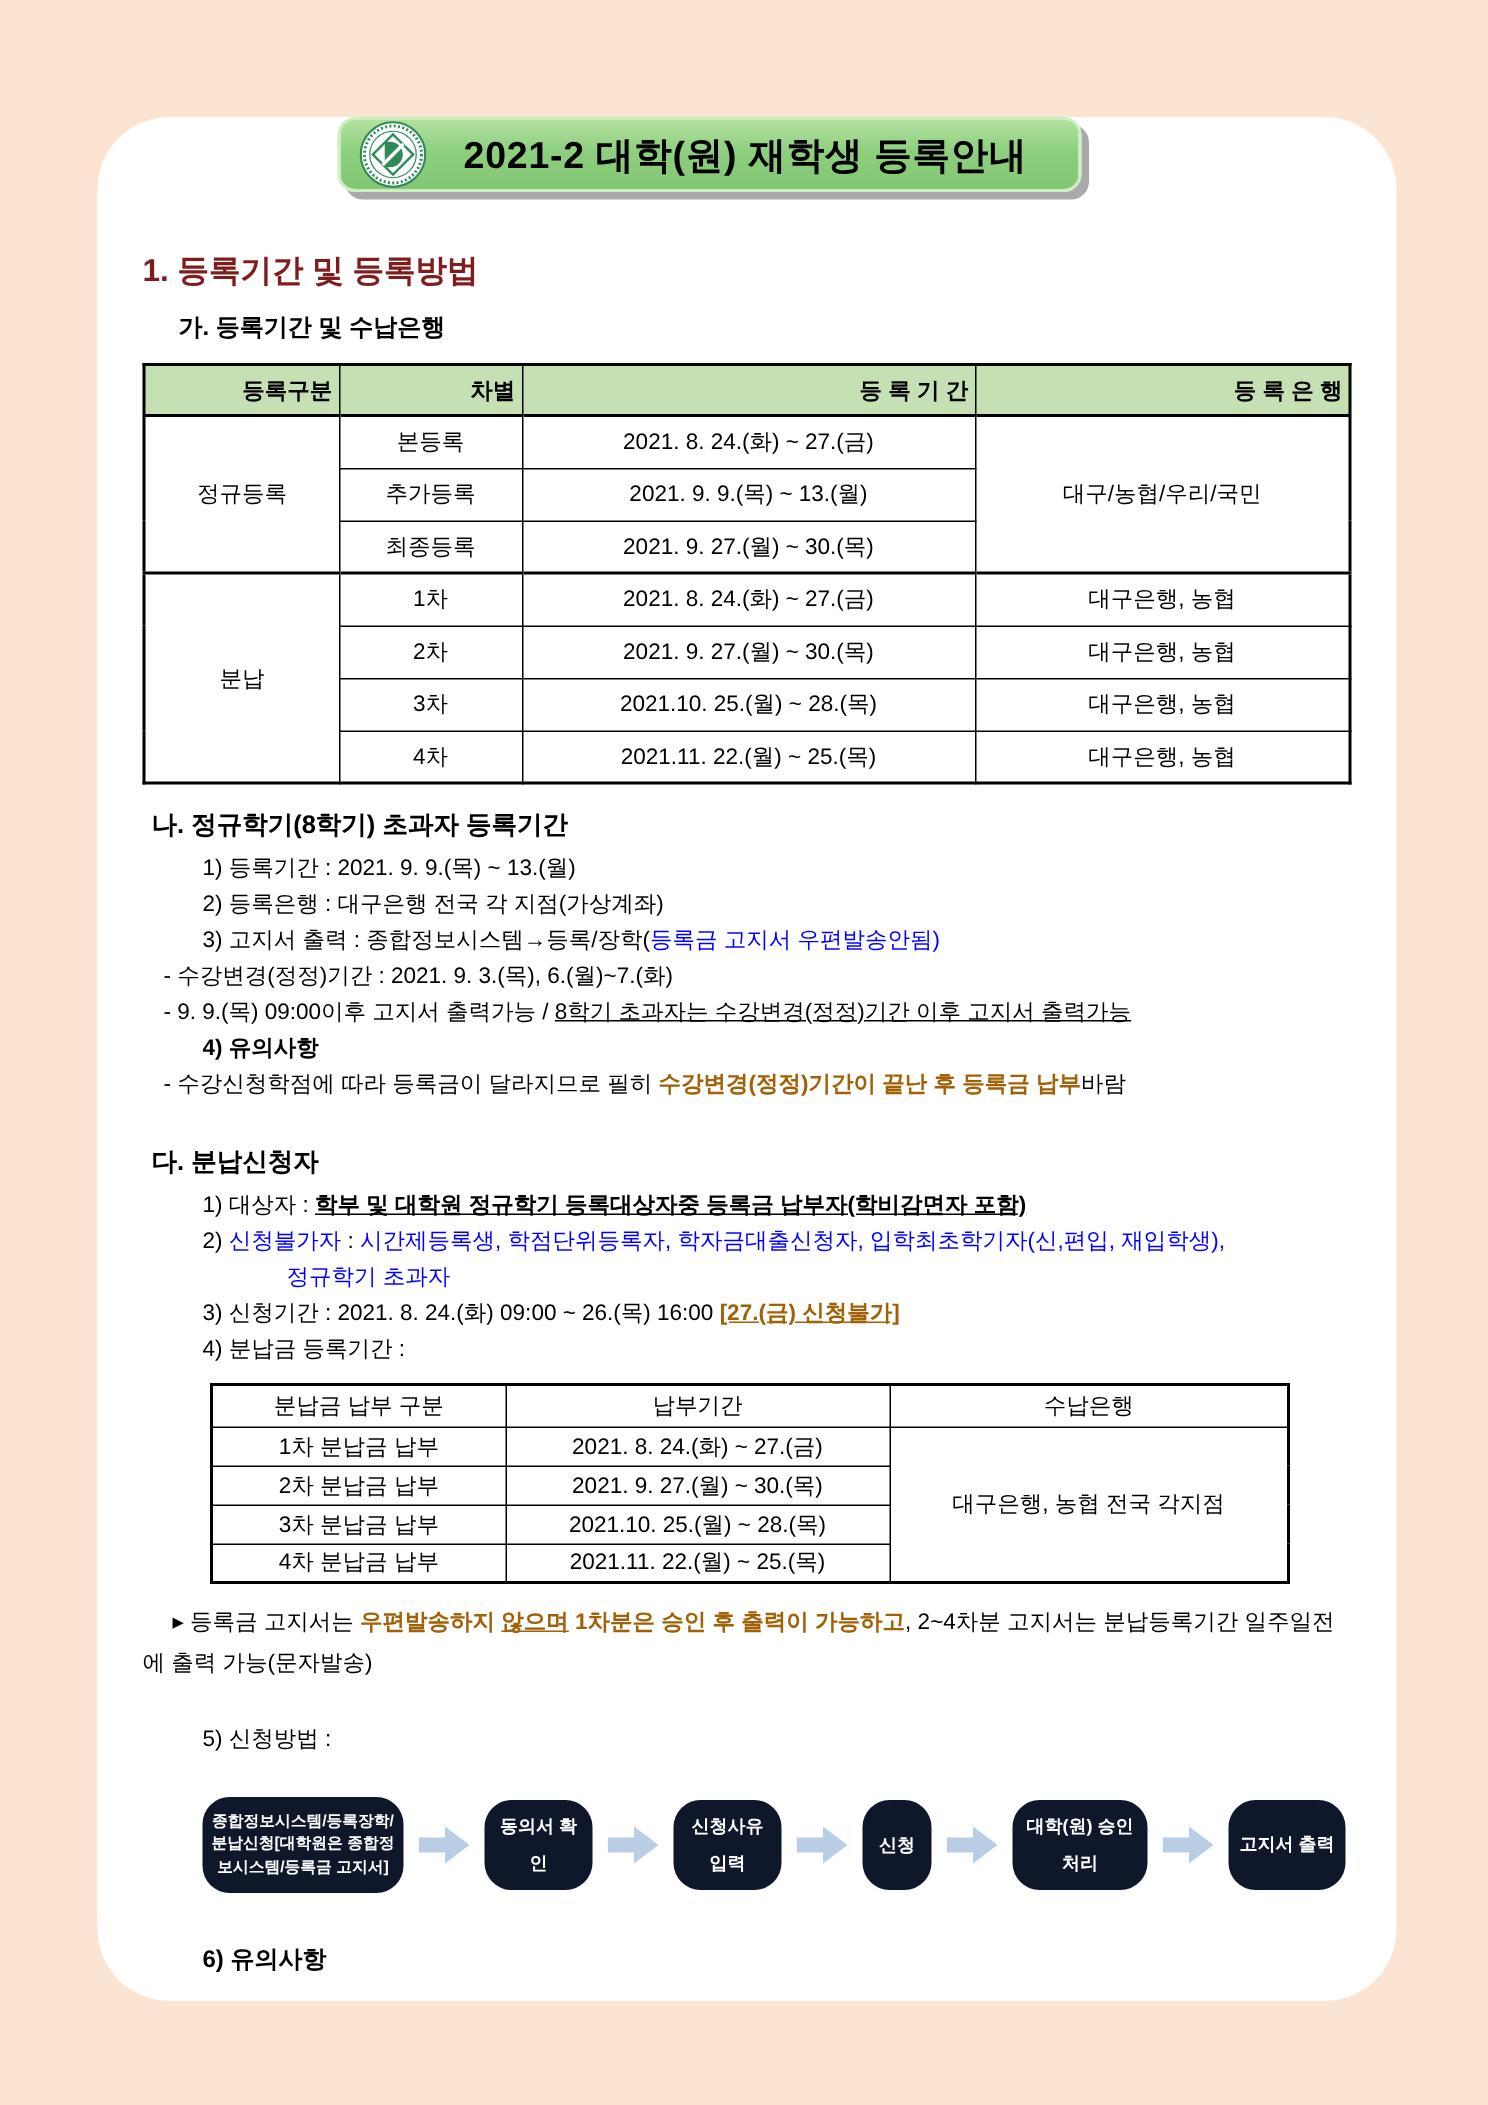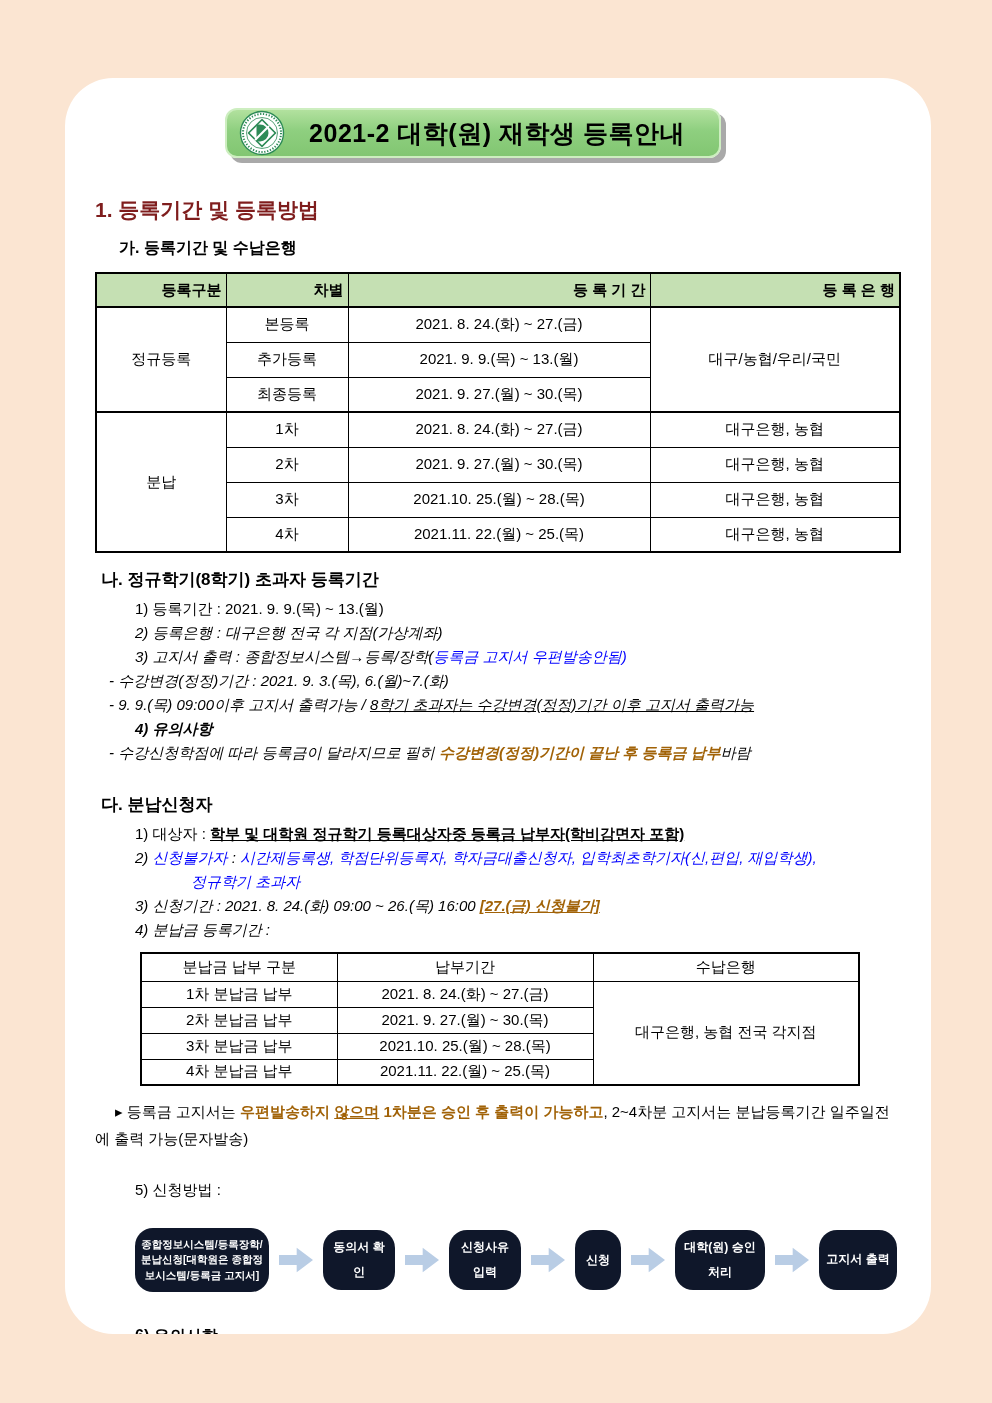--- a/index.html
+++ b/index.html
@@ -9,21 +9,21 @@
     font-family: "Liberation Sans", sans-serif;
     color: #000;
     position: relative;
   }
   .panel {
     position: absolute;
     left: 65px; top: 78px;
     width: 866px; height: 1256px;
     background: #ffffff;
     border-radius: 48px;
-    padding: 30px 30px 0 30px;
+    padding: 0 30px 0 30px;
     overflow: hidden;
   }
   
   .title-bar {
     margin-left: 130px;
     width: 496px; height: 50px;
     background: linear-gradient(180deg, #b2e19e 0%, #8ecf7f 45%, #82c672 100%);
     border: 2px solid #cdeec0;
     border-radius: 12px;
     box-shadow: 5px 5px 0 #a9a9a9;
@@ -48,21 +48,21 @@
   th, td { border: 1px solid #000; text-align: center; padding: 0 4px; }
   .t1 { width: 806px; margin-top: 13px; }
   .t1 th { background: #c5e0b3; height: 34px; font-weight: bold; border-bottom: 2px solid #000; text-align: right; }
   .t1 td { height: 35px; }
   .t1 tr.group-start td { border-top: 2px solid #000; }
   .t2 { width: 720px; margin: 10px 0 1px 45px; }
   .t2 th { height: 28px; font-weight: normal; }
   .t2 td { height: 26px; }
   
   .lst { margin-left: 40px; margin-top: 6px; font-size: 15px; line-height: 24px; }
-  .lst.tight { margin-top: 0; font-style: italic; }
+  .lst.tight { margin-top: 0; }
   .ind { margin-left: 14px; }
   .ind2 { margin-left: 96px; }
   .blue { color: #0000ff; }
   .red { color: #a16207; font-weight: bold; }
   .bold { font-weight: bold; }
   .u { text-decoration: underline; }
   
   .notice {
     margin-top: 12px;
     font-size: 15px; line-height: 27px;

